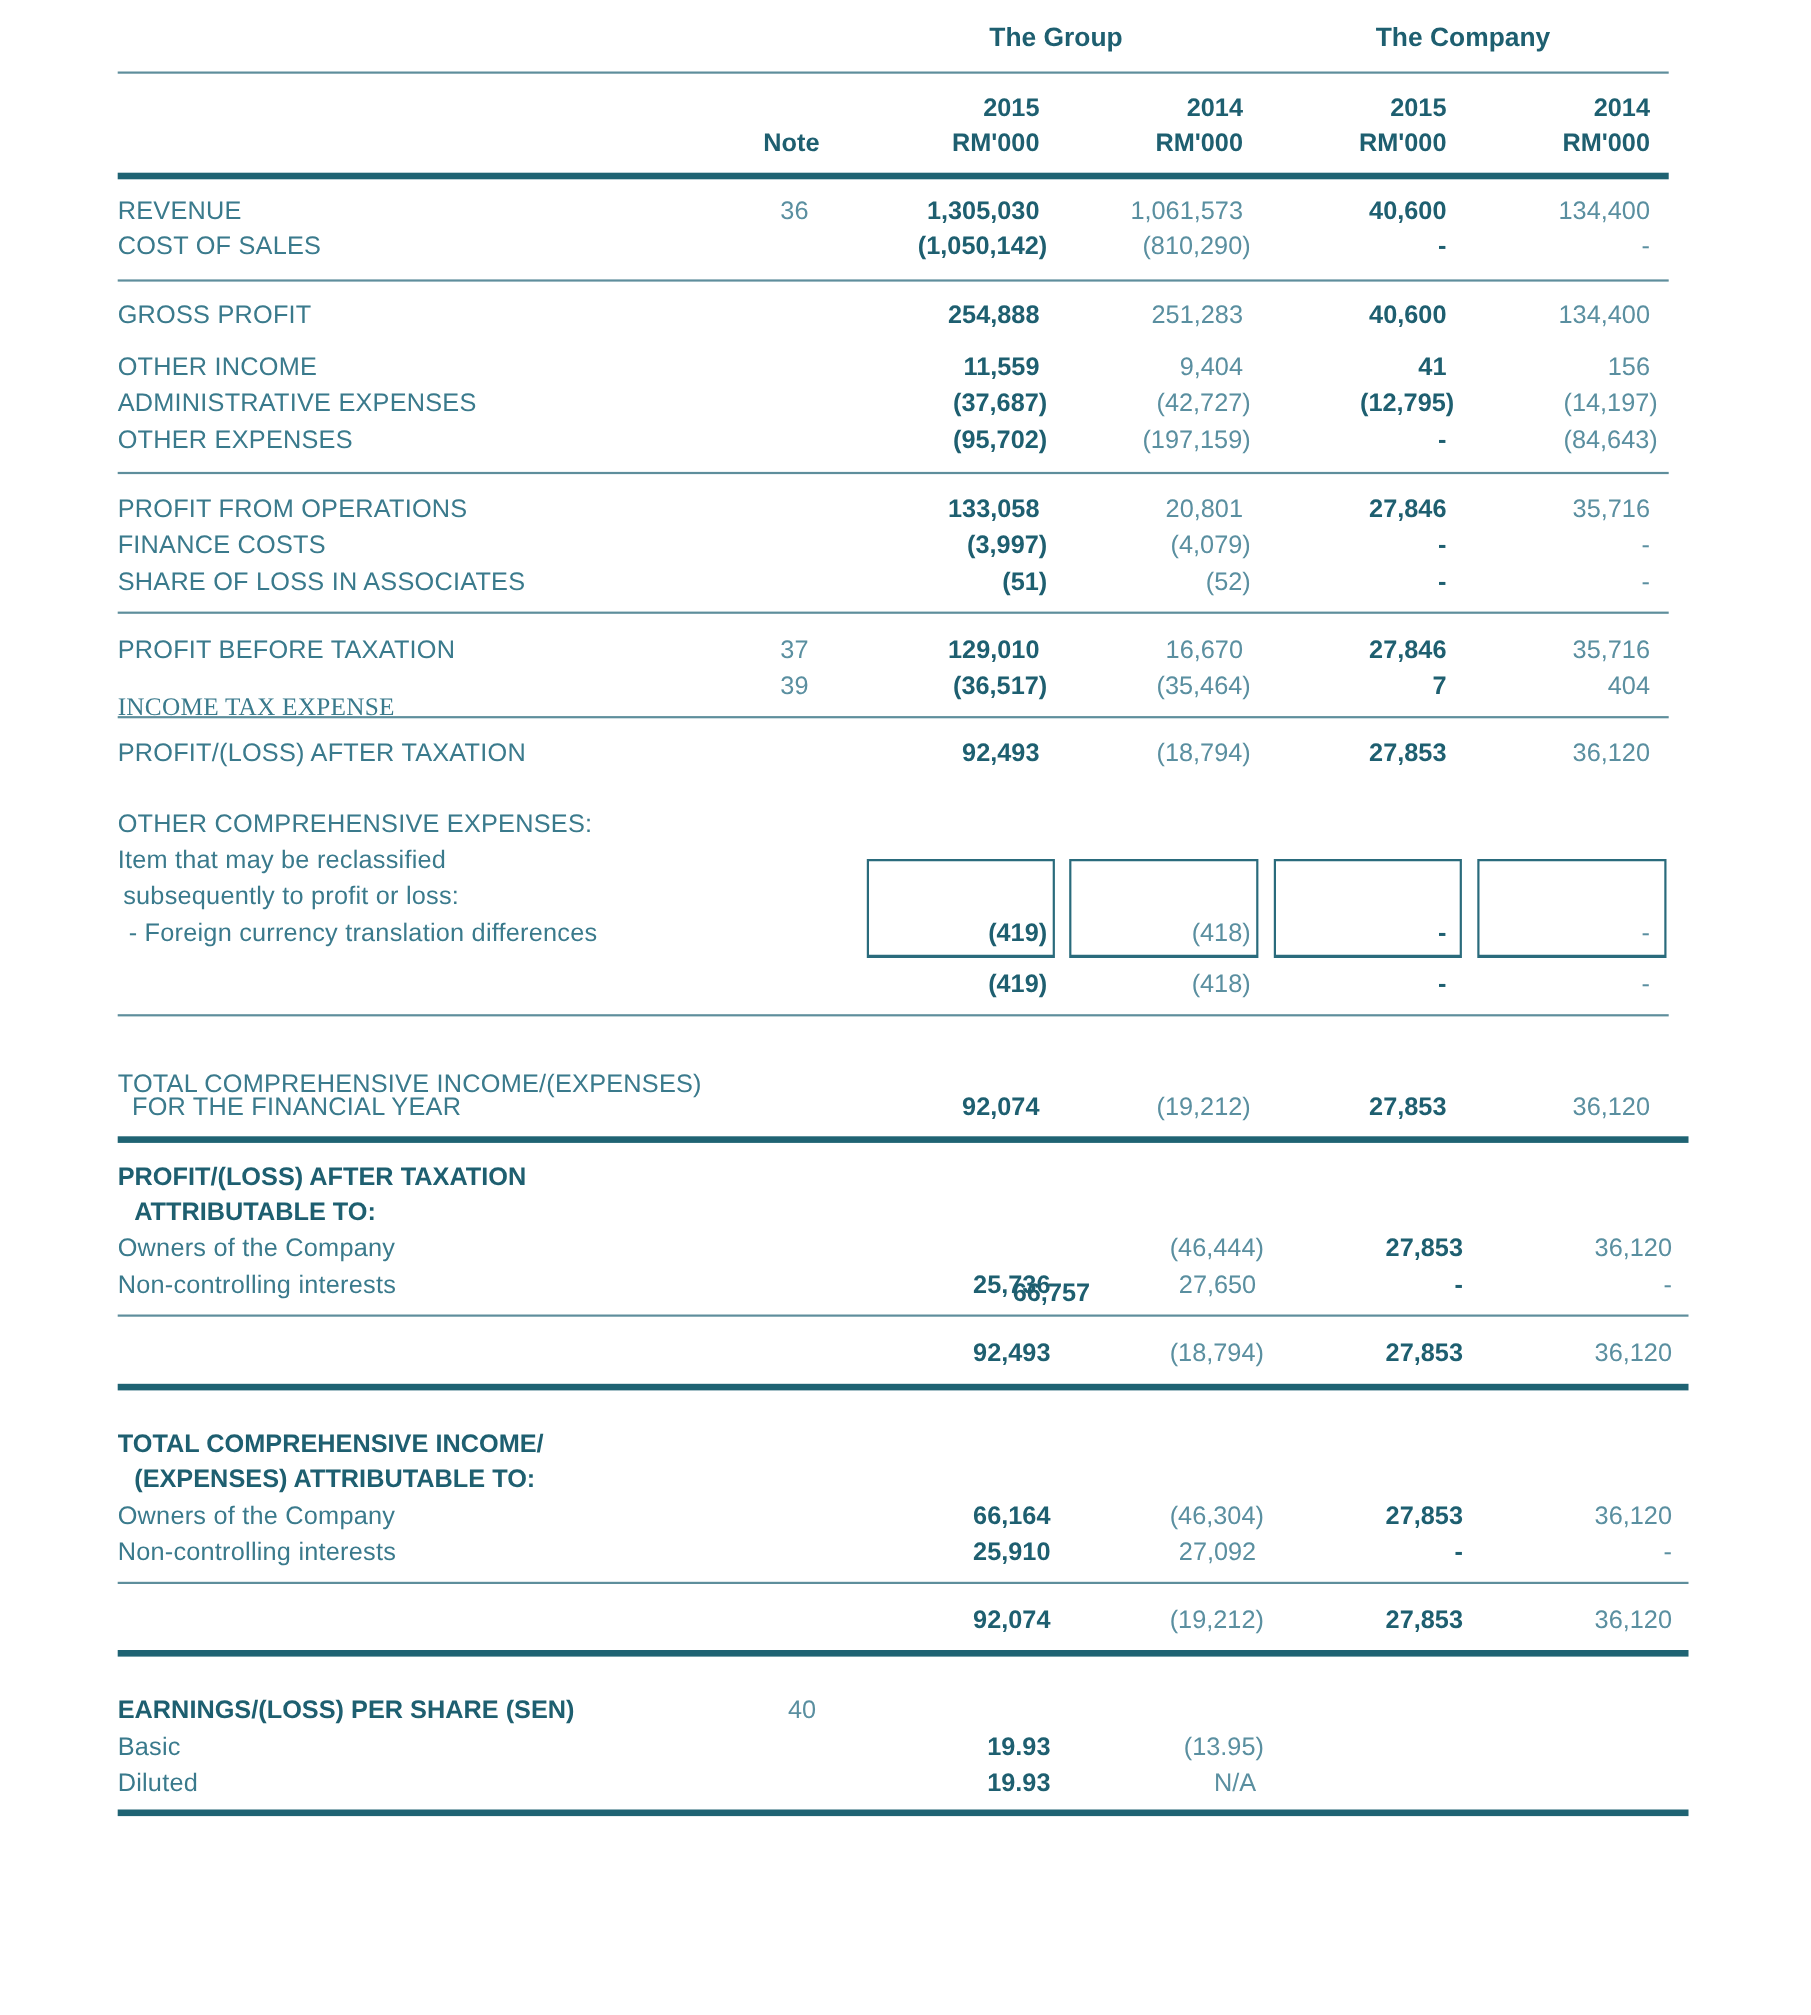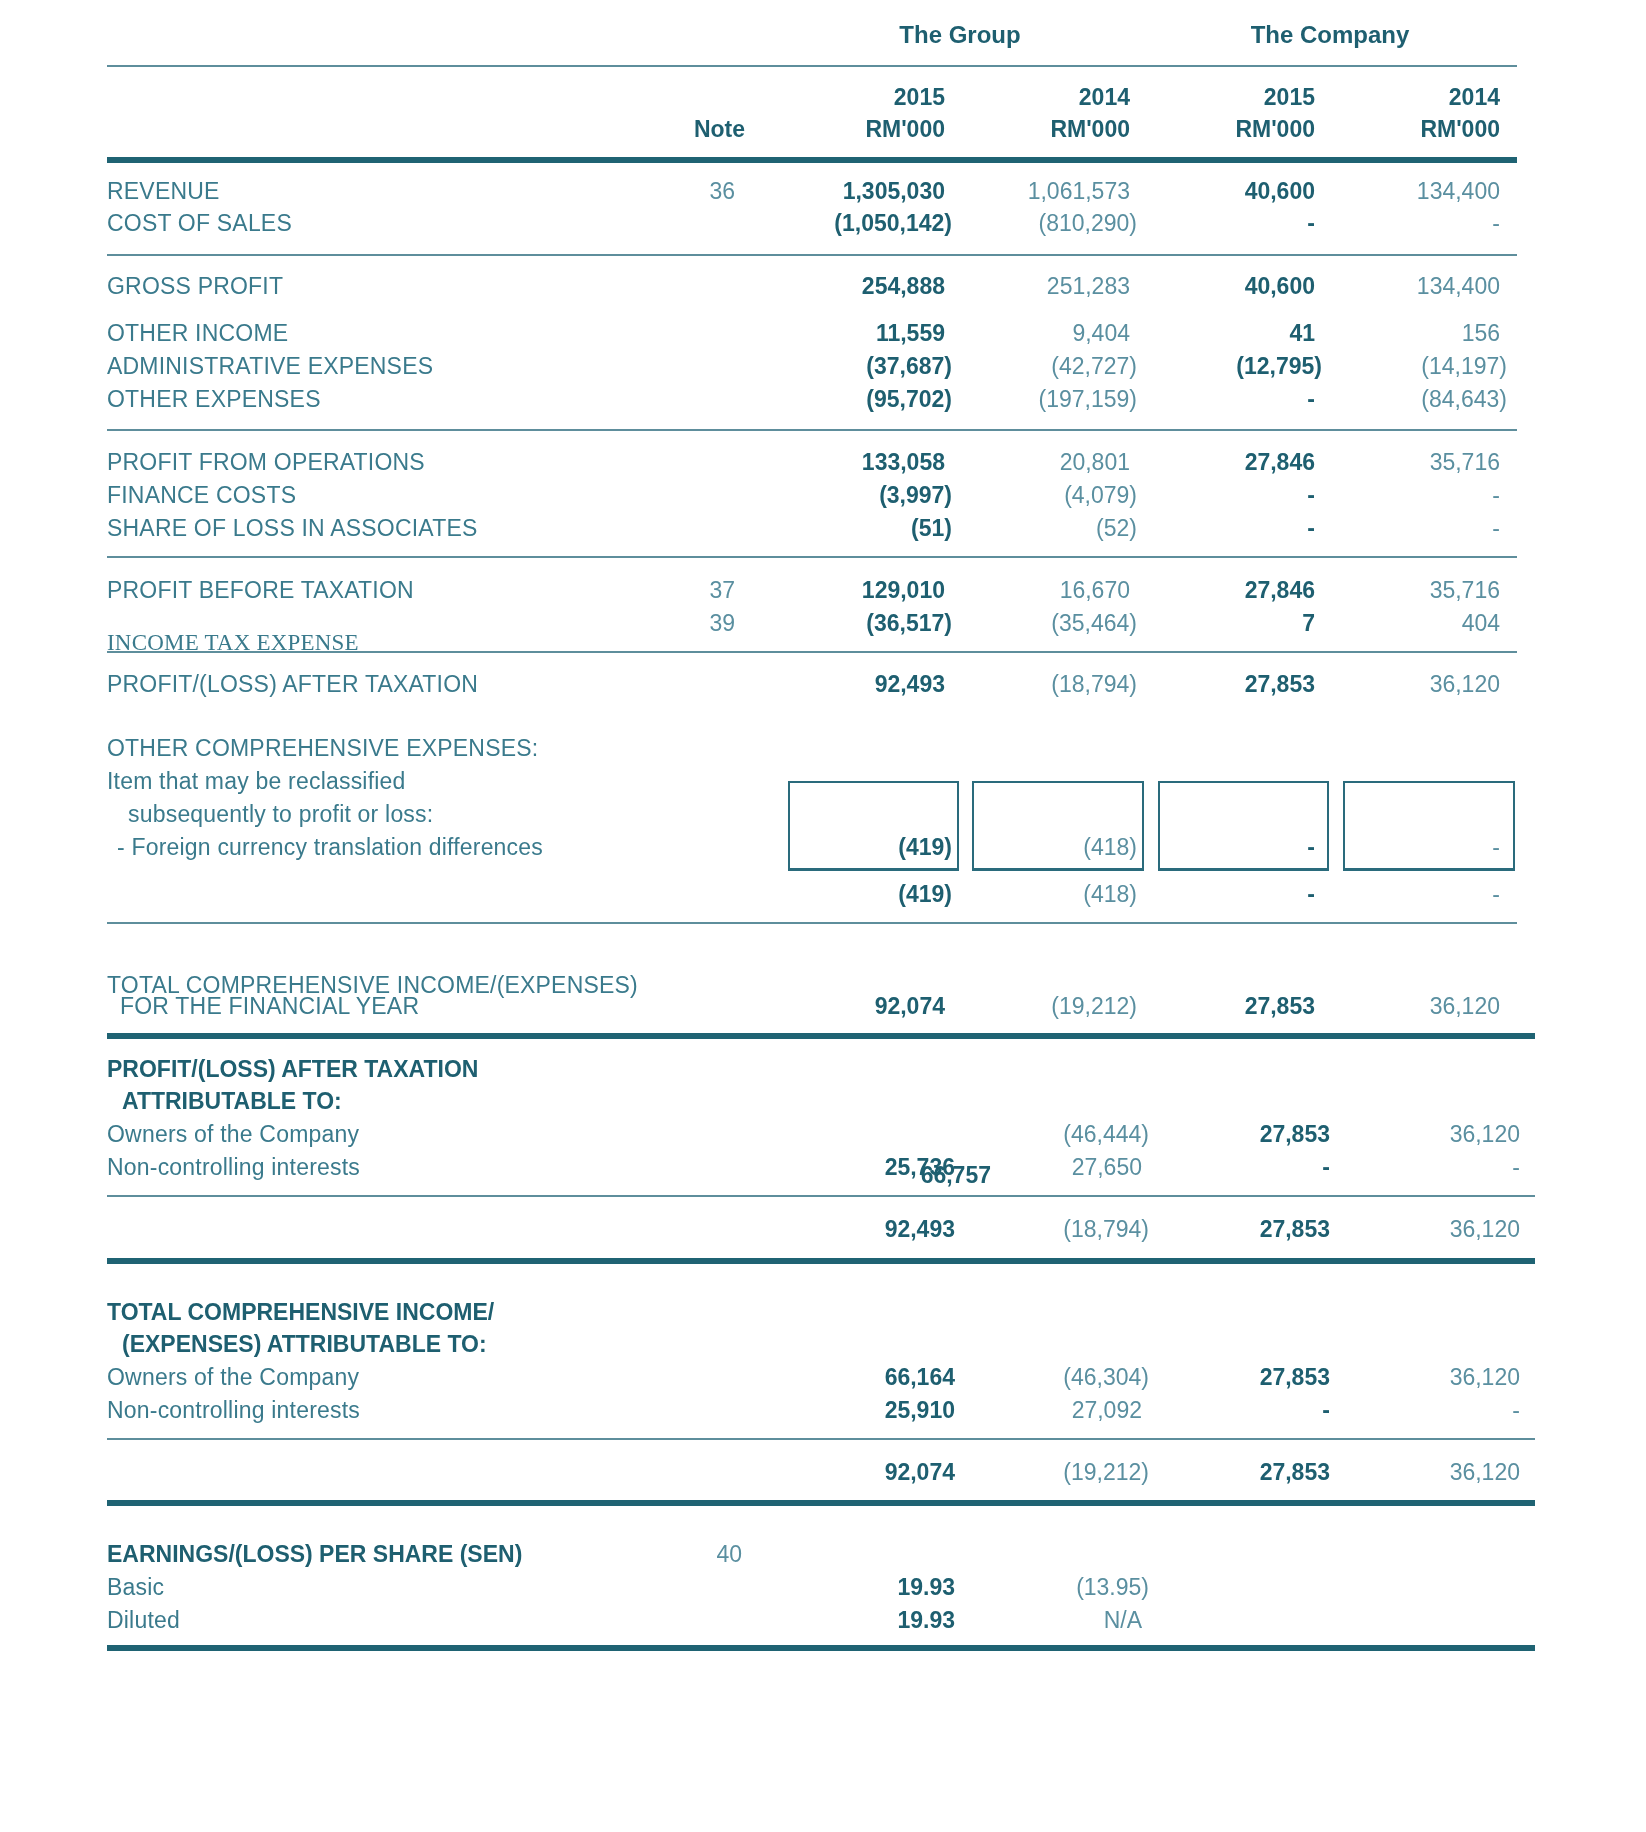--- a/index.html
+++ b/index.html
@@ -125,21 +125,21 @@
 <div>
   <div class="t lbl" style="left:107px;top:669px;">PROFIT/(LOSS) AFTER TAXATION</div>
   <div class="t b r" style="left:800px;top:669px;width:145px;">92,493</div>
   <div class="t lt r" style="left:985px;top:669px;width:152px;">(18,794)</div>
   <div class="t b r" style="left:1170px;top:669px;width:145px;">27,853</div>
   <div class="t lt r" style="left:1355px;top:669px;width:145px;">36,120</div>
 </div>
 
 <div class="t lbl" style="left:107px;top:733px;">OTHER COMPREHENSIVE EXPENSES:</div>
 <div class="t lbl" style="left:107px;top:766px;">Item that may be reclassified</div>
-<div class="t lbl" style="left:112px;top:799px;margin-left:16px;">subsequently to profit or loss:</div>
+<div class="t lbl" style="left:112px;top:799px;">subsequently to profit or loss:</div>
 <div class="t lbl" style="left:117px;top:832px;">- Foreign currency translation differences</div>
 
 <div class="box" style="left:788px;top:781px;width:171px;height:90px;"></div>
 <div class="box" style="left:972px;top:781px;width:172px;height:90px;"></div>
 <div class="box" style="left:1158px;top:781px;width:171px;height:90px;"></div>
 <div class="box" style="left:1343px;top:781px;width:172px;height:90px;"></div>
 
 <div>
   <div class="t b r" style="left:800px;top:832px;width:152px;">(419)</div>
   <div class="t lt r" style="left:985px;top:832px;width:152px;">(418)</div>

